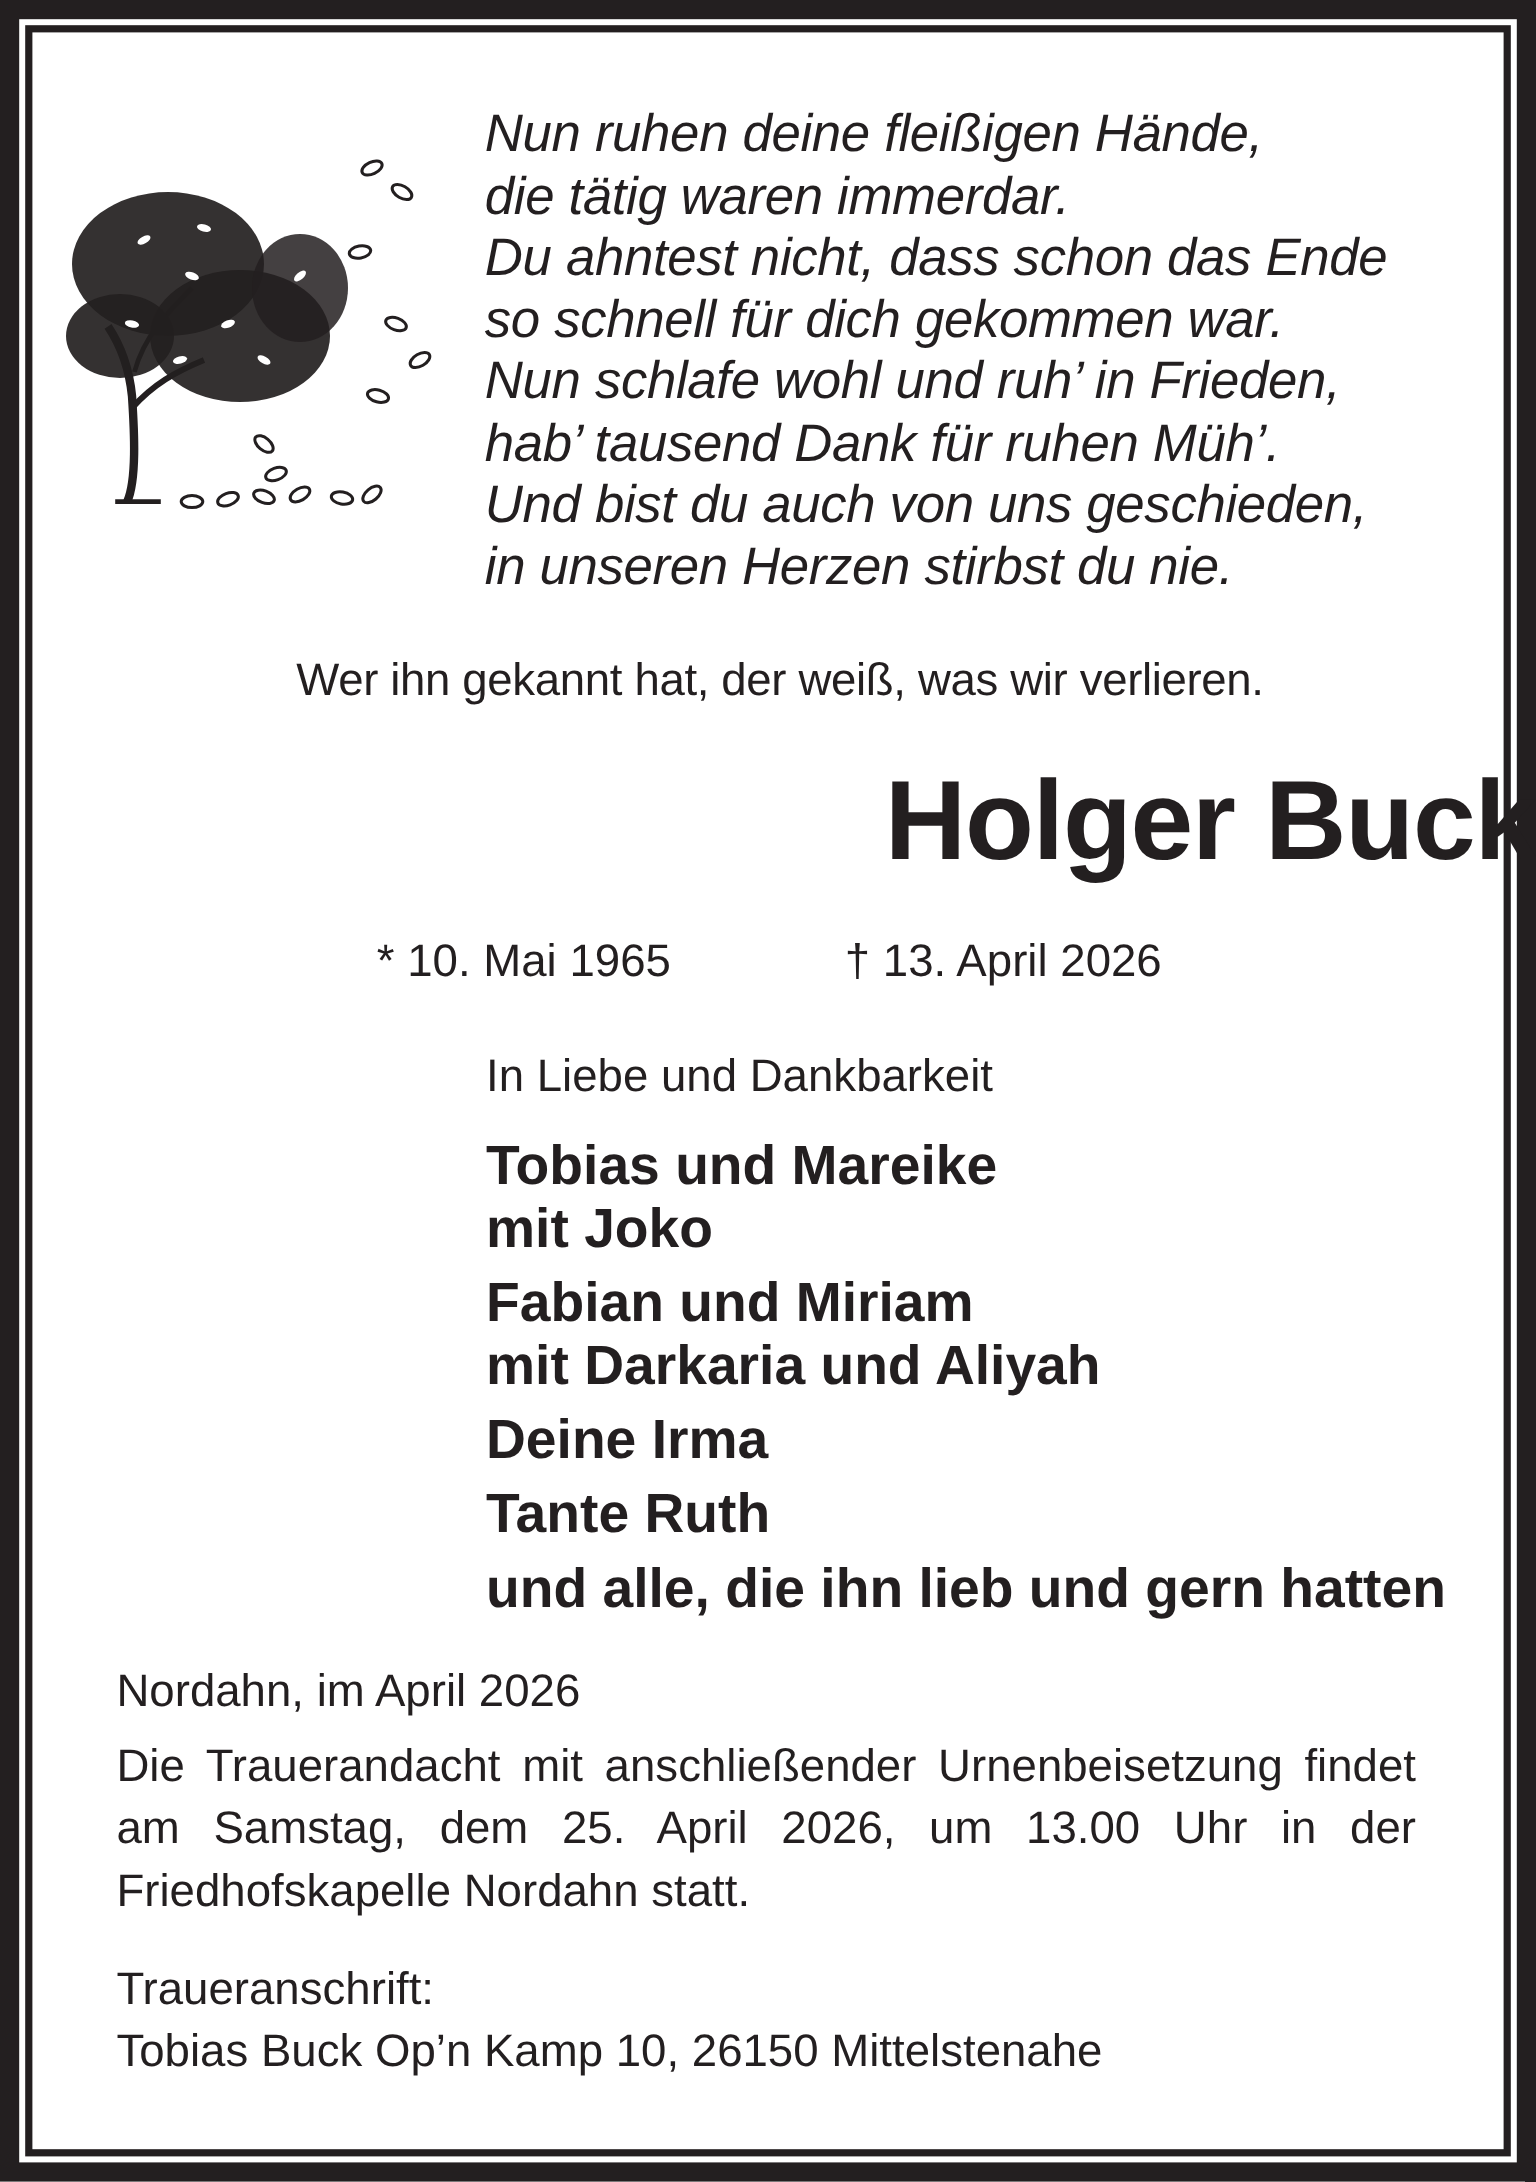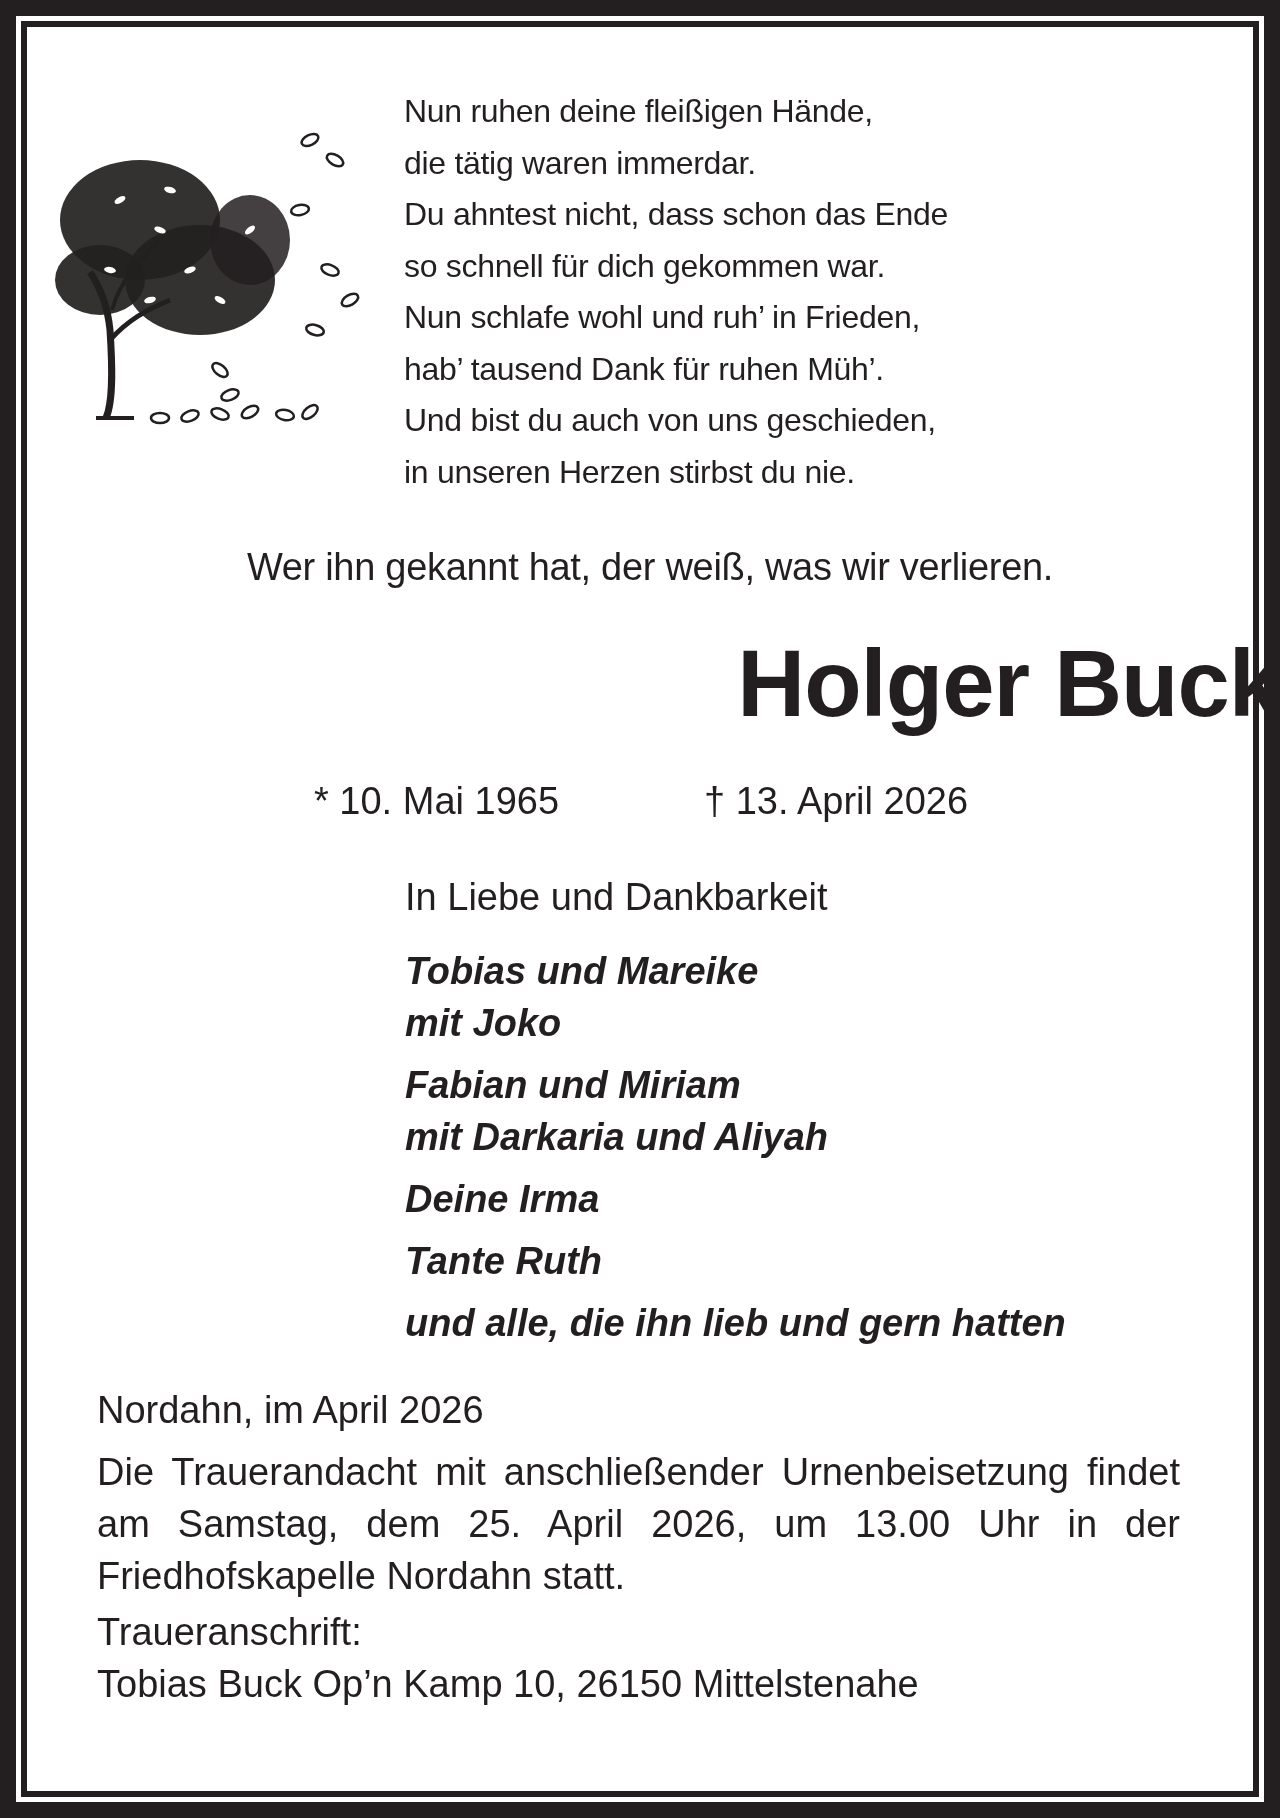--- a/index.html
+++ b/index.html
@@ -21,21 +21,21 @@
   }
   .page {
     position: absolute; left: 27px; top: 27px; right: 27px; bottom: 27px;
     background: #ffffff;
   }
   .tree {
     position: absolute; left: 50px; top: 100px; width: 320px; height: 330px;
   }
   .poem {
     position: absolute; left: 404px; top: 86px;
-    font-size: 32px; line-height: 51.5px;
+    font-style: italic; font-size: 44px; line-height: 51.5px;
     letter-spacing: -0.3px;
   }
   .poem div { white-space: nowrap; }
   .motto {
     position: absolute; left: 0; right: 0; top: 546px;
     text-align: center; font-size: 38px; letter-spacing: -0.3px;
     padding-left: 20px;
   }
   .name {
     position: absolute; left: 0; right: 0; top: 630px;
@@ -44,27 +44,27 @@
   }
   .dates {
     position: absolute; top: 780px; font-size: 38px; white-space: nowrap; margin-left: 16px;
   }
   .dates.birth { left: 298px; }
   .dates.death { left: 688px; }
   .mourners {
     position: absolute; left: 405px; top: 876px;
   }
   .mourners .intro { font-size: 38px; margin-bottom: 26px; white-space: nowrap; }
-  .mourners .group { font-size: 38px; font-weight: bold; line-height: 52px; margin-bottom: 10px; white-space: nowrap; font-style: italic; }
+  .mourners .group { font-size: 46px; font-weight: bold; line-height: 52px; margin-bottom: 10px; white-space: nowrap; }
   .footer {
     position: absolute; left: 97px; right: 100px; top: 1384px;
     font-size: 38px; line-height: 52px;
   }
   .footer .place { margin-bottom: 10px; white-space: nowrap; }
-  .footer .service { text-align: justify; margin-bottom: 4px; }
+  .footer .service { text-align: justify; margin-bottom: 30px; }
   .footer .addr div { white-space: nowrap; }
 </style>
 </head>
 <body>
 
 <div class="frame-gap"></div>
 <div class="frame-inner-line"></div>
 
 <div class="page"></div>
 

